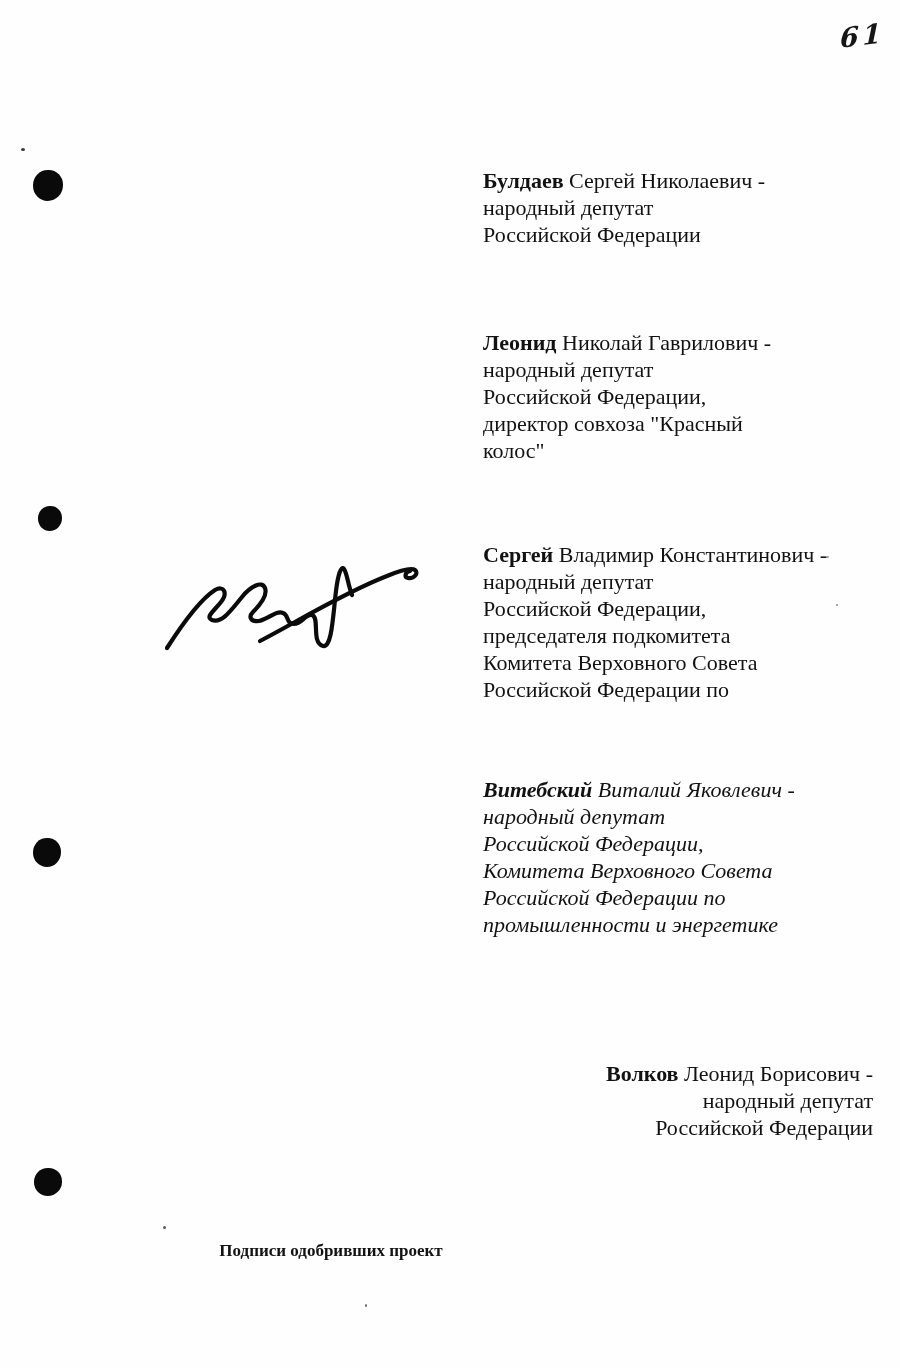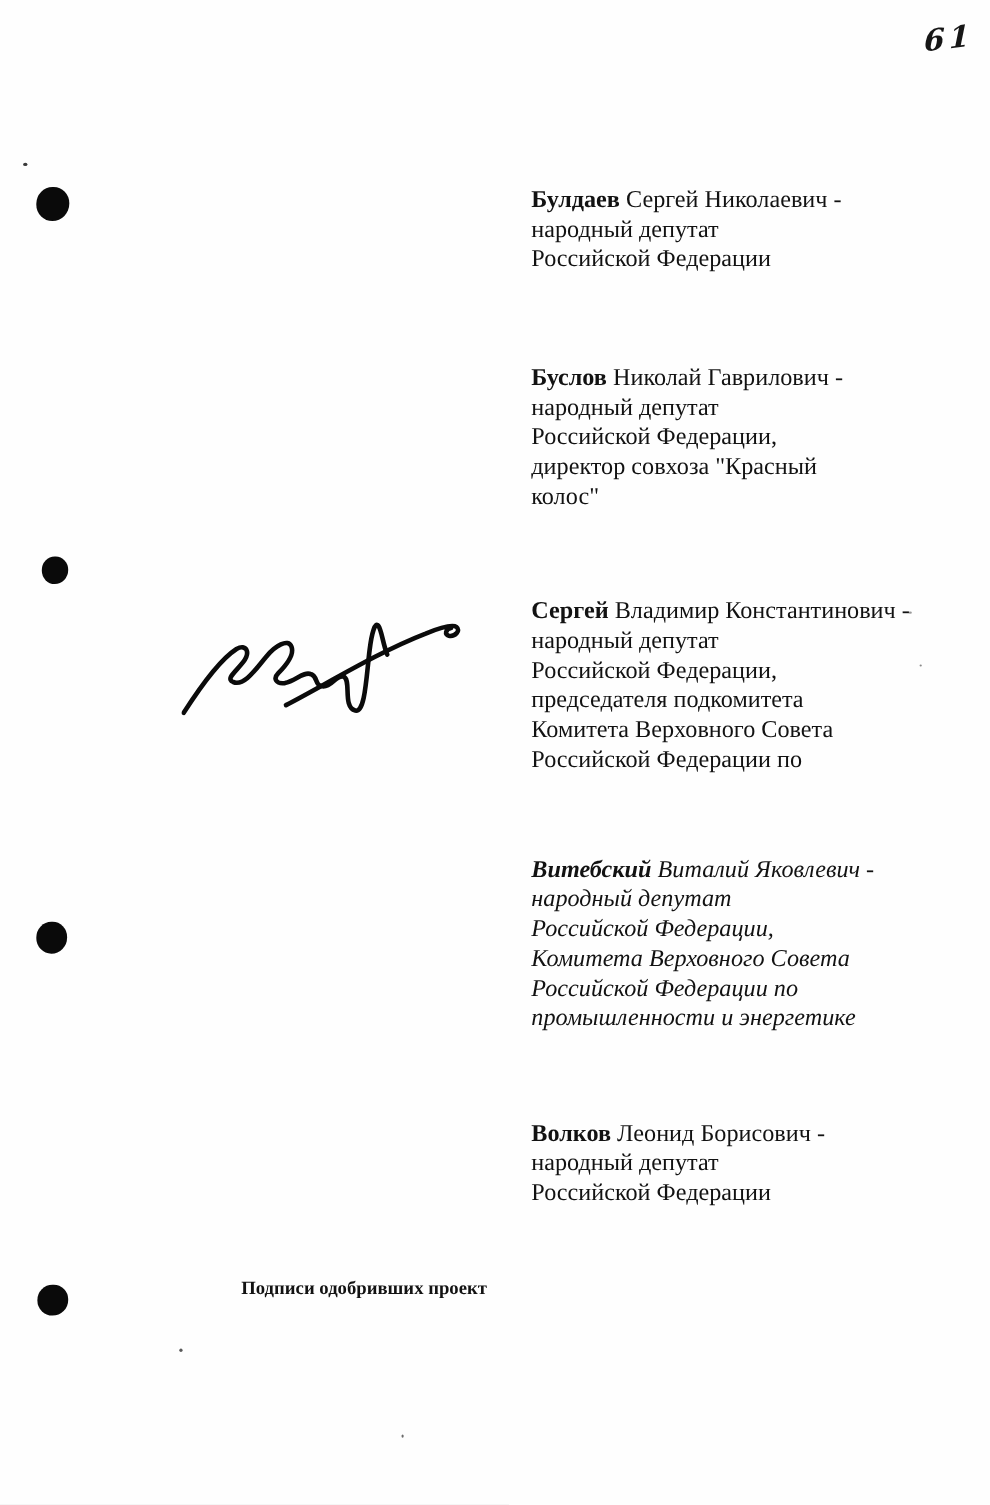--- a/index.html
+++ b/index.html
@@ -48,21 +48,21 @@
   .signature {
     position: absolute;
     left: 165px;
     top: 553px;
     width: 258px;
     height: 102px;
   }
   .footer {
     position: absolute;
     left: 161px;
-    top: 1160px;
+    top: 1240px;
     width: 340px;
     text-align: center;
     font-weight: bold;
     font-size: 17px;
     line-height: 21px;
     color: #121212;
   }
   .speck { position: absolute; border-radius: 50%; }
   .speck-1 { left: 21px;  top: 148px;  width: 4px; height: 3px; background: #3a3a3a; }
   .speck-2 { left: 826px; top: 556px;  width: 3px; height: 2px; background: #9a9a9a; }
@@ -100,21 +100,21 @@
     </g>
   </svg>
 
   <div class="entries">
       <div class="entry" style="top: 167px;">
         <div class="line"><b>Булдаев</b> Сергей Николаевич -</div>
         <div class="line">народный депутат</div>
         <div class="line">Российской Федерации</div>
       </div>
       <div class="entry" style="top: 329px;">
-        <div class="line"><b>Буслов</b> Николай Гаврилович -</div>
+        <div class="line"><b>Леонид</b> Николай Гаврилович -</div>
         <div class="line">народный депутат</div>
         <div class="line">Российской Федерации,</div>
         <div class="line">директор совхоза "Красный</div>
         <div class="line">колос"</div>
       </div>
       <div class="entry" style="top: 541px;">
         <div class="line"><b>Сергей</b> Владимир Константинович -</div>
         <div class="line">народный депутат</div>
         <div class="line">Российской Федерации,</div>
         <div class="line">председателя подкомитета</div>
@@ -122,21 +122,21 @@
         <div class="line">Российской Федерации по</div>
       </div>
       <div class="entry" style="top: 776px; font-style: italic;">
         <div class="line"><b>Витебский</b> Виталий Яковлевич -</div>
         <div class="line">народный депутат</div>
         <div class="line">Российской Федерации,</div>
         <div class="line">Комитета Верховного Совета</div>
         <div class="line">Российской Федерации по</div>
         <div class="line">промышленности и энергетике</div>
       </div>
-      <div class="entry" style="top: 1016px;">
+      <div class="entry" style="top: 1060px; text-align: right;">
         <div class="line"><b>Волков</b> Леонид Борисович -</div>
         <div class="line">народный депутат</div>
         <div class="line">Российской Федерации</div>
       </div>
     </div>
 
   <div class="footer">
     <div>Подписи одобривших проект</div>
   </div>
 

